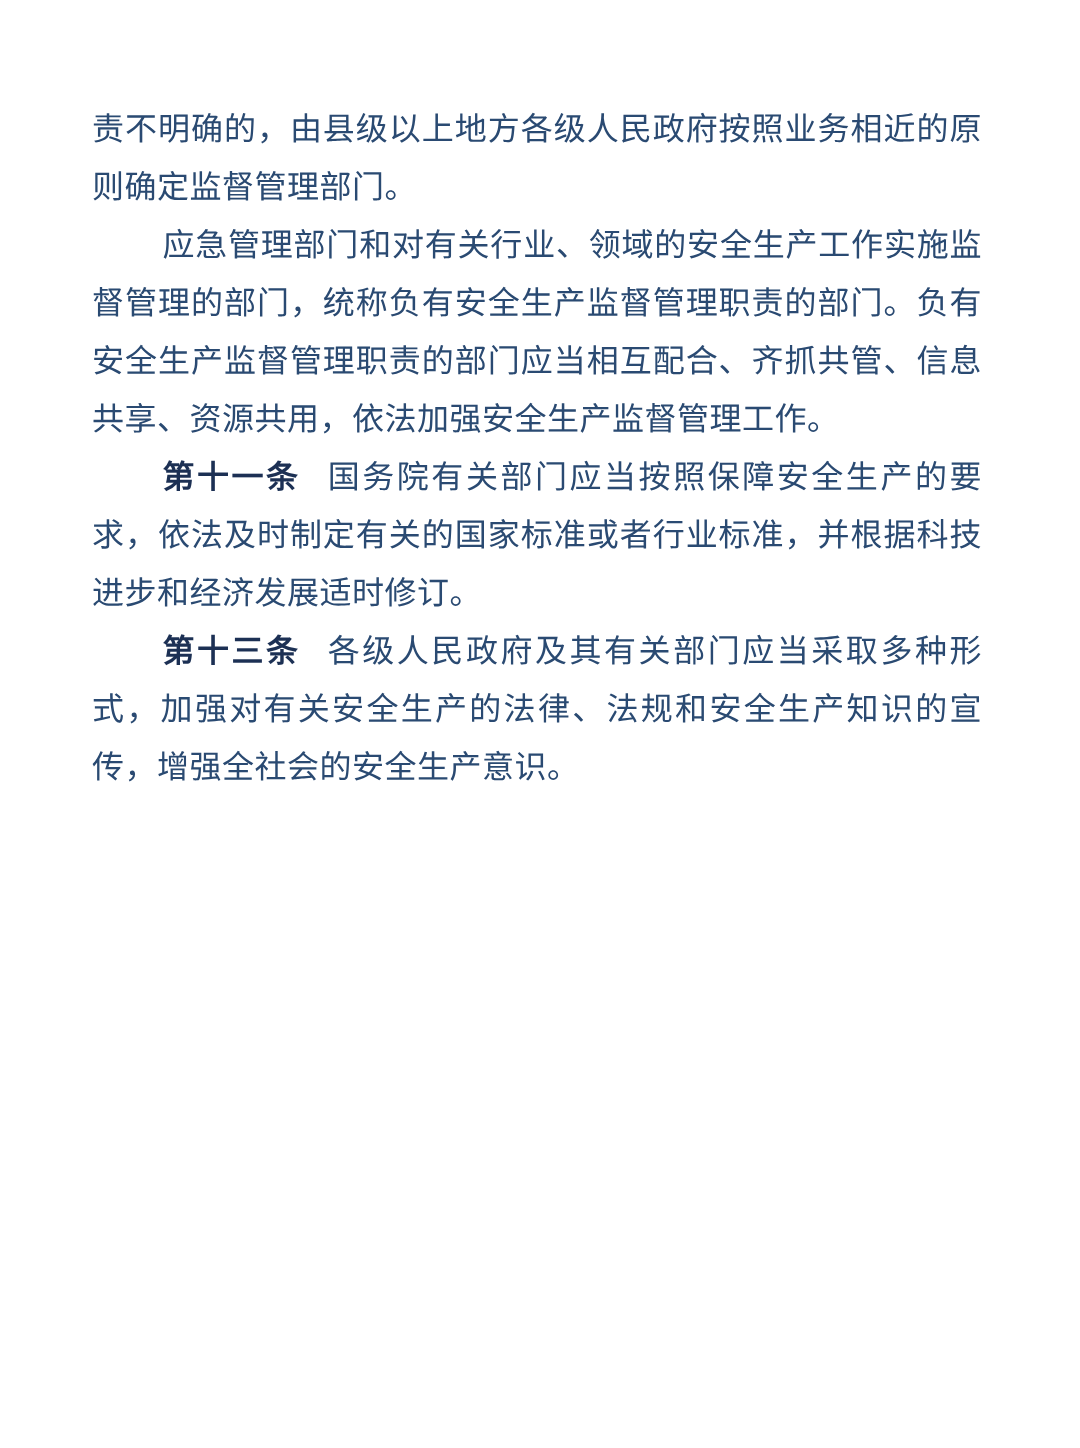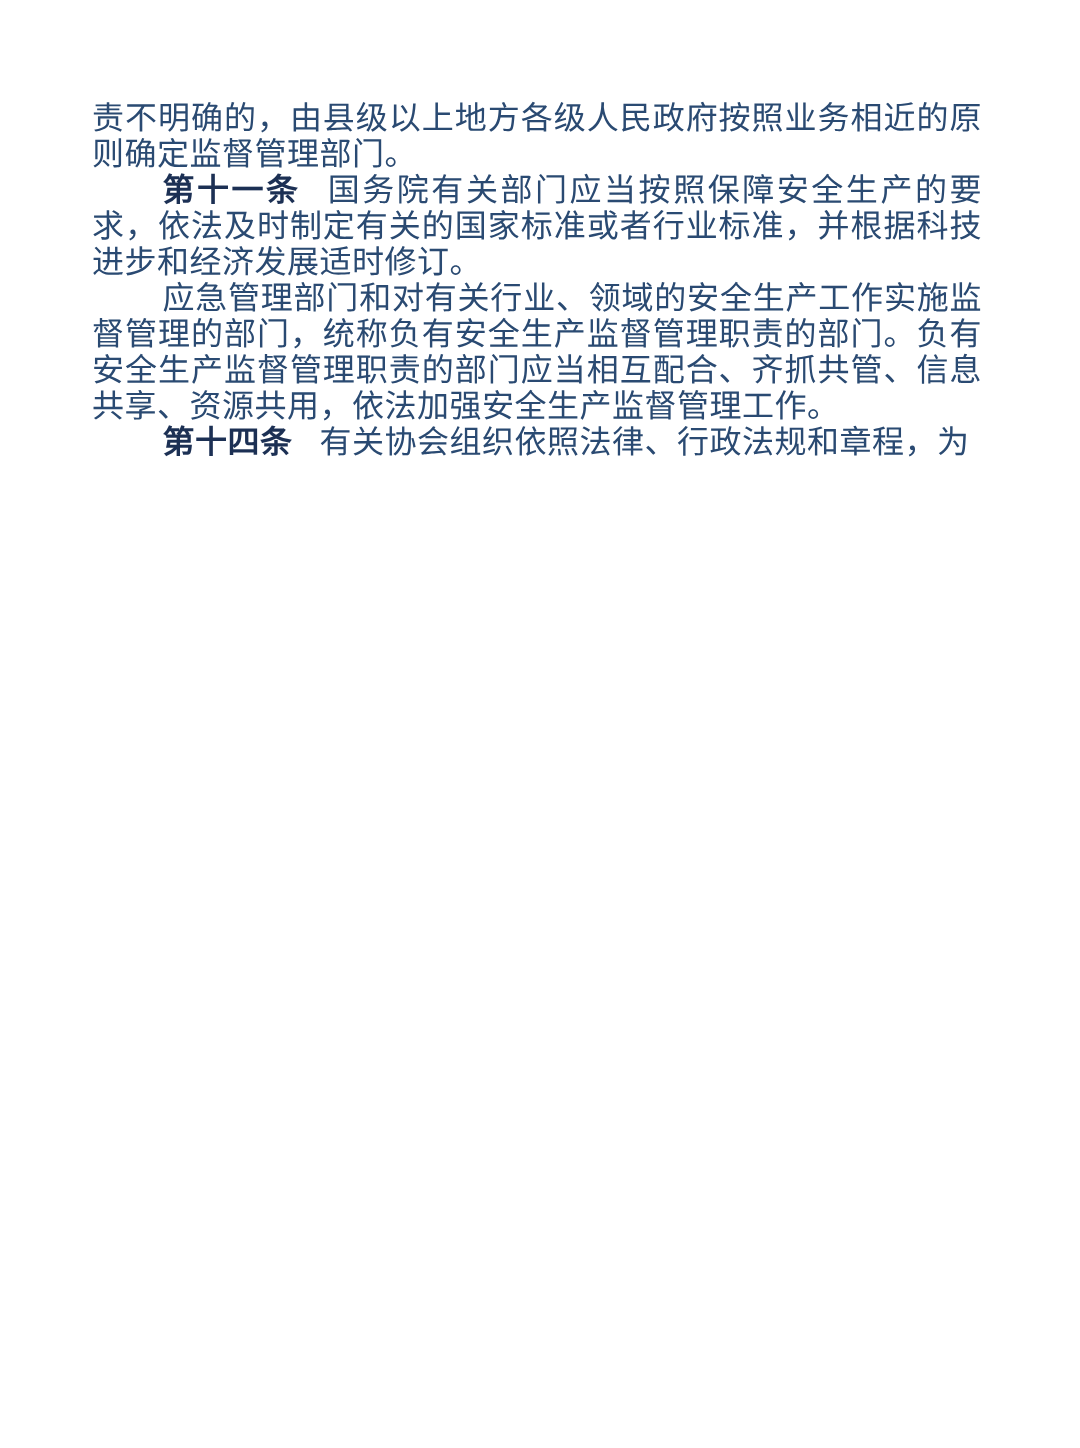--- a/index.html
+++ b/index.html
@@ -14,21 +14,21 @@
     background: #ffffff;
     overflow: hidden;
   }
   .text-block {
     position: absolute;
     left: 92px;
     top: 100px;
     width: 890px;
     font-family: "Liberation Serif", "DejaVu Serif", serif;
     font-size: 32px;
-    line-height: 36px;
+    line-height: 58px;
     color: #2a4a72;
     text-align: justify;
     text-justify: inter-ideograph;
     letter-spacing: 0.5px;
   }
   .para {
     margin: 0;
     padding: 0;
   }
   .para.indent {
@@ -43,23 +43,23 @@
   .gap-narrow { margin-right: 0.3em; }
 </style>
 </head>
 <body>
 
 <div class="page">
   <div class="text-block">
 
     <p class="para"><span>责不明确的，由县级以上地方各级人民政府按照业务相近的原则确定监督管理部门。</span></p>
 
+    <p class="para indent"><span>应急管理部门和对有关行业、领域的安全生产工作实施监督管理的部门，统称负有安全生产监督管理职责的部门。负有安全生产监督管理职责的部门应当相互配合、齐抓共管、信息共享、资源共用，依法加强安全生产监督管理工作。</span></p>
+
     <p class="para indent"><span class="article-label gap-wide">第十一条</span><span>国务院有关部门应当按照保障安全生产的要求，依法及时制定有关的国家标准或者行业标准，并根据科技进步和经济发展适时修订。</span></p>
-
-    <p class="para indent"><span>应急管理部门和对有关行业、领域的安全生产工作实施监督管理的部门，统称负有安全生产监督管理职责的部门。负有安全生产监督管理职责的部门应当相互配合、齐抓共管、信息共享、资源共用，依法加强安全生产监督管理工作。</span></p>
 
 
 
+    <p class="para indent"><span class="article-label gap-wide">第十三条</span><span>各级人民政府及其有关部门应当采取多种形式，加强对有关安全生产的法律、法规和安全生产知识的宣传，增强全社会的安全生产意识。</span></p>
 
-    <p class="para indent"><span class="article-label gap-wide">第十四条</span><span>有关协会组织依照法律、行政法规和章程，为</span></p>
 
   </div>
 </div>
 
 </body></html>

